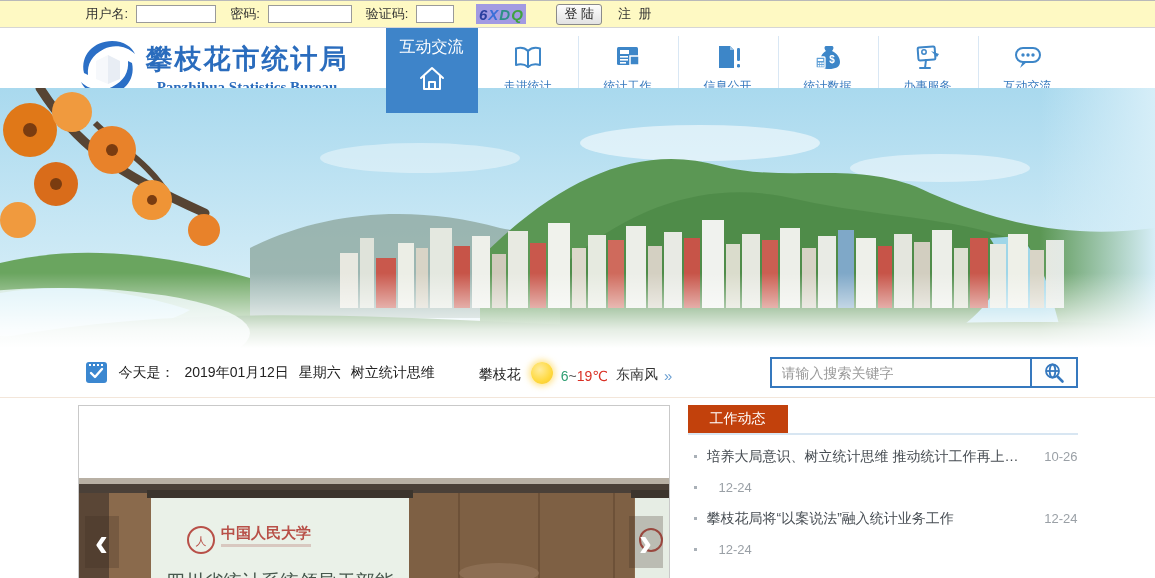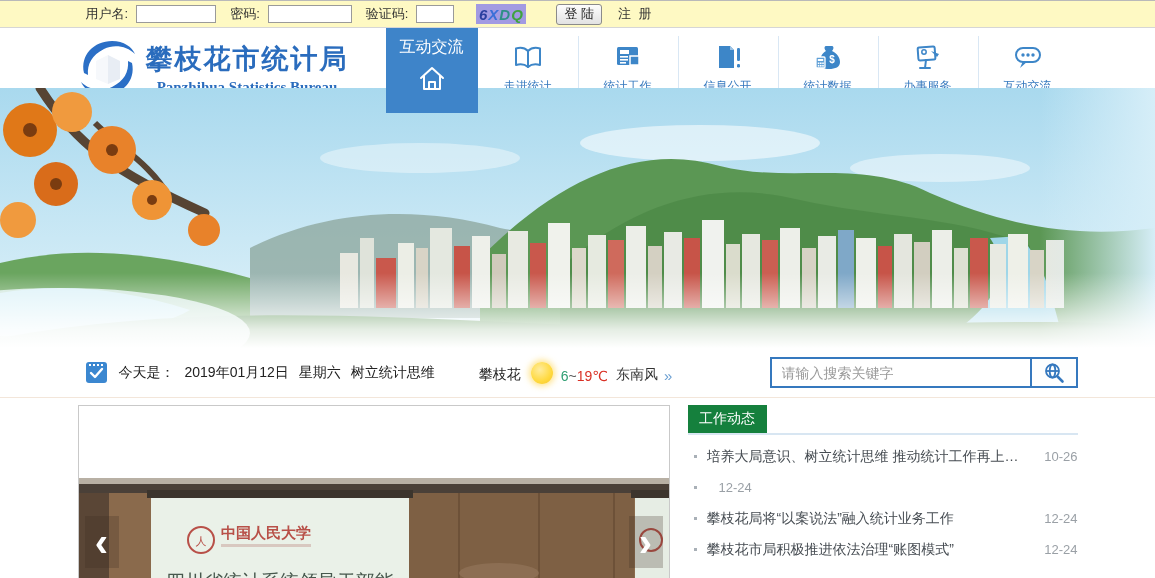--- a/index.html
+++ b/index.html
@@ -67,21 +67,21 @@
   .content .container { display:flex; align-items:flex-start; }
   .carousel { width:592px; height:260px; border:1px solid #c9c9c9; background:#fff; position:relative; overflow:hidden; flex:none; }
   .slide-top { height:72px; background:#fff; }
   .slide-photo { position:relative; height:188px; }
   .slide-photo svg { display:block; width:100%; height:188px; }
   .car-arrow { position:absolute; top:38px; width:34px; height:52px; display:flex; align-items:center; justify-content:center; color:#fff; font-size:40px; font-weight:bold; cursor:pointer; background:rgba(60,45,30,.25); user-select:none; }
   .car-prev { left:6px; } .car-next { right:6px; }
 
   .news { margin-left:18px; flex:1; }
   .news-head { border-bottom:2px solid #d8e6f2; display:flex; }
-  .news-tab { width:79px; height:28px; background:#15803d; color:#fff; font-size:14px; display:flex; align-items:center; justify-content:center; cursor:pointer; }
+  .news-tab { width:100px; height:28px; background:#c2410c; color:#fff; font-size:14px; display:flex; align-items:center; justify-content:center; cursor:pointer; }
   .news-list { list-style:none; margin-top:6px; }
   .news-item { display:flex; align-items:center; height:31px; cursor:pointer; }
   .news-item .bullet { width:3px; height:3px; background:#a9b0b7; margin:0 10px 0 6px; flex:none; }
   .news-item .title { font-size:14px; color:#464c52; flex:1; white-space:nowrap; overflow:hidden; text-overflow:ellipsis; }
   .news-item .date { font-size:13px; color:#9aa0a6; margin-left:12px; flex:none; }
 </style>
 </head>
 <body>
 
 <div id="page">
@@ -375,21 +375,20 @@
             <span class="bullet"></span>
             <span class="date">12-24</span>
           </li>
           <li class="news-item">
             <span class="bullet"></span>
             <span class="title">攀枝花局将“以案说法”融入统计业务工作</span>
             <span class="date">12-24</span>
           </li>
           <li class="news-item">
             <span class="bullet"></span>
-            <span class="title">攀枝花市局积极推进依法治理“账图模式”</span>
             <span class="date">12-24</span>
           </li>
         </ul>
       </div>
 
     </div>
   </div>
 
 </div>
 

